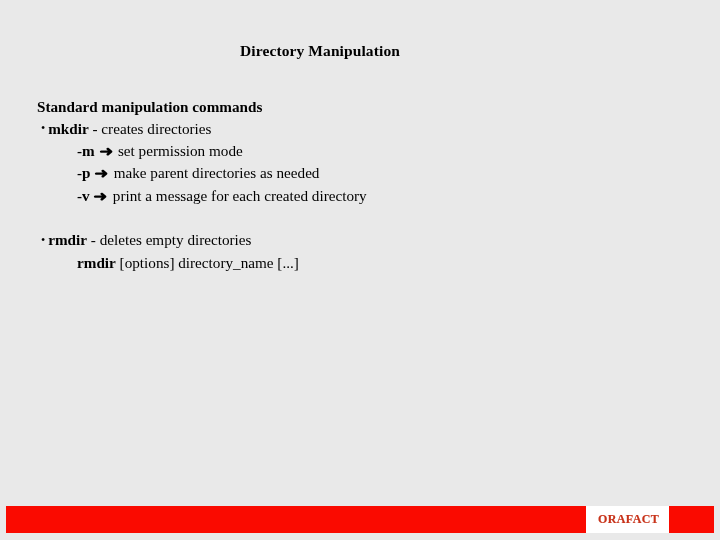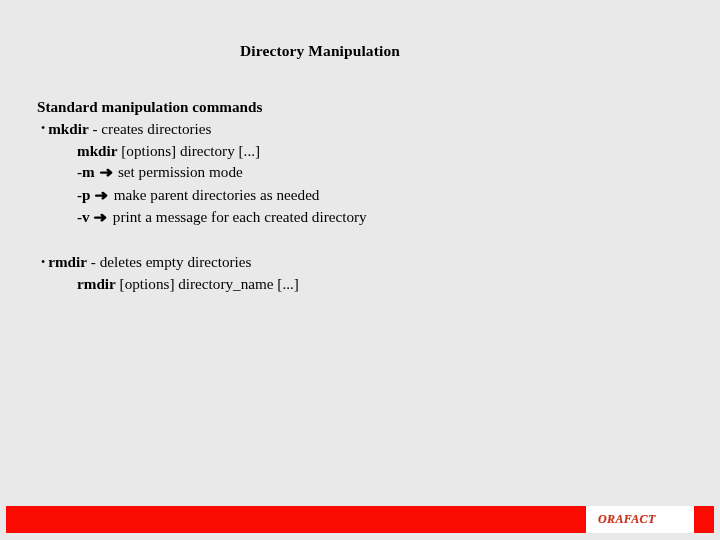--- a/index.html
+++ b/index.html
@@ -85,25 +85,24 @@
     left: 6px;
     top: 506px;
     width: 708px;
     height: 27px;
     background: #fa0a00;
   }
   #logo-badge {
     position: absolute;
     left: 580px;
     top: 0px;
-    width: 108px;
+    width: 83px;
     height: 27px;
     background: #ffffff;
     overflow: hidden;
-    font-style: italic;
   }
   #logo-text {
     position: absolute;
     left: 12px;
     top: 6px;
     font-family: "Liberation Serif", "DejaVu Serif", serif;
     font-size: 12px;
     font-weight: bold;
     color: #c8331a;
     letter-spacing: 0.4px;
@@ -116,21 +115,20 @@
 <div id="slide">
 
   <div id="slide-title">Directory Manipulation</div>
 
   <div id="body-block">
 
     <div class="line heading-line">Standard manipulation commands</div>
 
     <div class="line bullet-line"><span class="bullet-dot">•</span><span class="cmd">mkdir</span><span> - creates directories</span></div>
 
-    <div class="line sub-line"><span class="cmd">mkdir</span><span> [options] directory [...]</span></div>
 
     <div class="line sub-line"><span class="opt">-m</span>
       <span class="arrow">➜</span>
       <span>set permission mode</span></div>
 
     <div class="line sub-line"><span class="opt">-p</span>
       <span class="arrow">➜</span>
       <span>make parent directories as needed</span></div>
 
     <div class="line sub-line"><span class="opt">-v</span>

